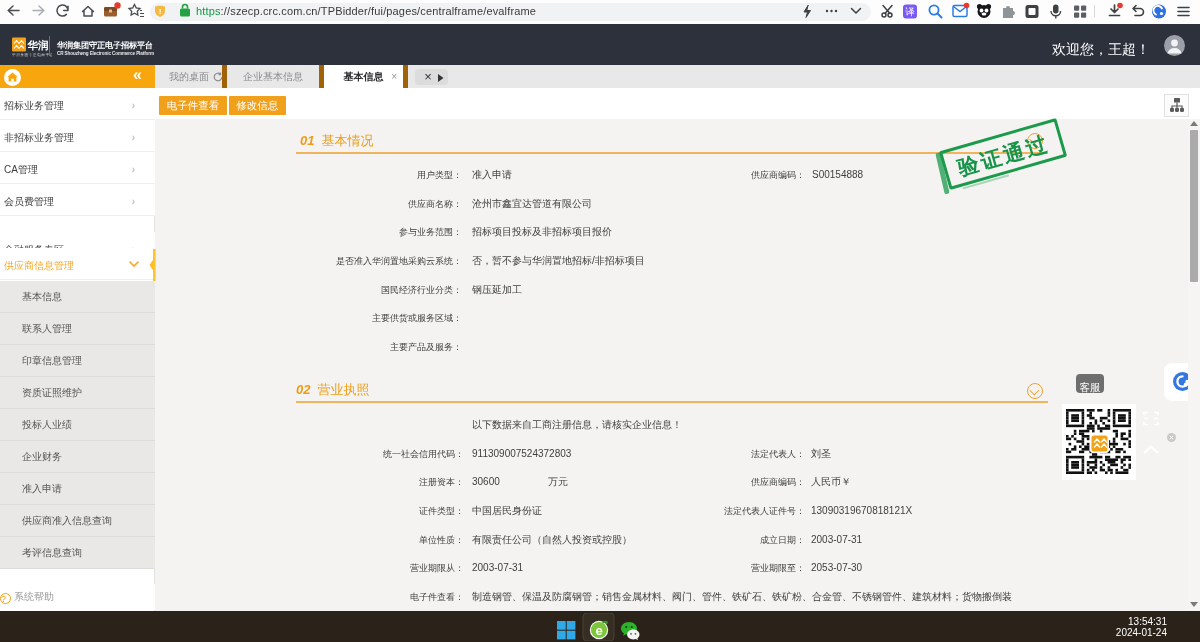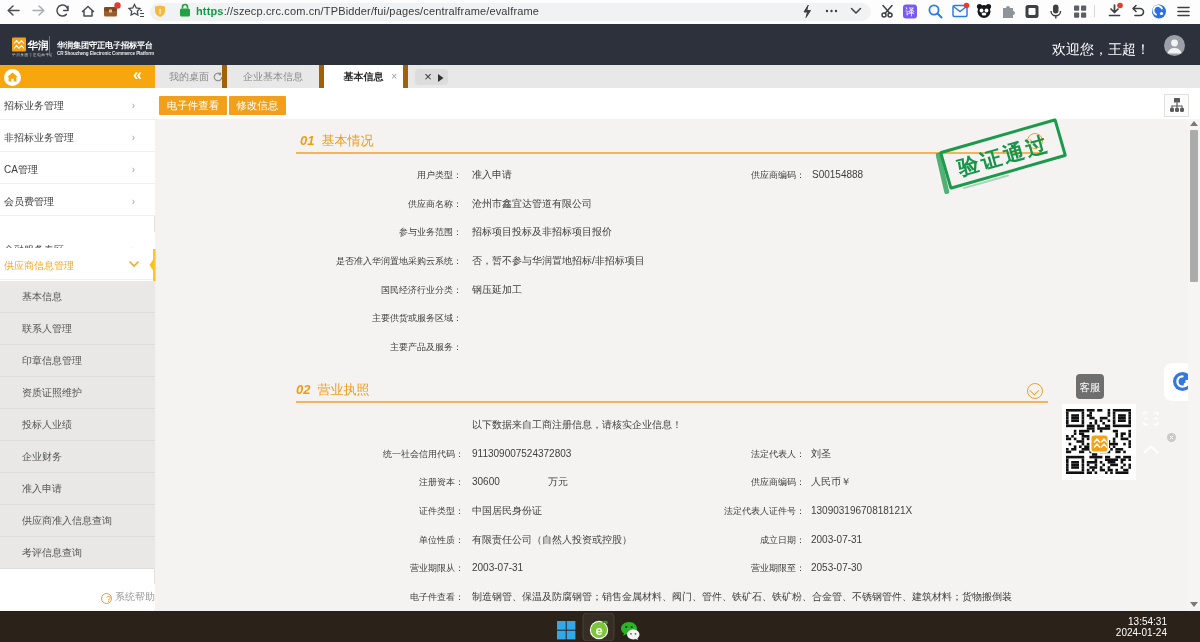--- a/index.html
+++ b/index.html
@@ -2,36 +2,36 @@
 <html><head><meta charset="utf-8">
 <style>
 *{margin:0;padding:0;box-sizing:border-box}
 html,body{width:1200px;height:642px;overflow:hidden}
 body{position:relative;font-family:"Liberation Sans",sans-serif;background:#f4f3f1;font-size:10px;color:#333}
 .a{position:absolute}
 
 #chrome{left:0;top:0;width:1200px;height:24px;background:#fdfdfd}
 #urlbar{left:150px;top:2.5px;width:721px;height:18px;background:#f1f2f3;border-radius:9px}
 #urltxt{left:196px;top:3px;font-size:11px;letter-spacing:.15px;color:#3a3a3a;line-height:17px;white-space:nowrap}
-#urltxt b{color:#109b43;font-weight:bold}
+#urltxt b{color:#109b43;font-weight:normal}
 
 #hdr{left:0;top:24px;width:1200px;height:41px;background:#2c313c}
 #hdrTitle{left:57px;top:40px;font-size:8.2px;font-weight:bold;color:#fff;letter-spacing:-.2px;white-space:nowrap}
 #hdrSub{left:57px;top:50.5px;font-size:4.6px;font-weight:bold;color:#e8e8e8;letter-spacing:-.1px;white-space:nowrap}
 #hdrDiv{left:49px;top:36px;width:1px;height:20px;background:#6a6f78}
 #welcome{right:50px;top:41px;font-size:14px;color:#fff}
 
 #side{left:0;top:65px;width:155px;height:546px;background:#fff;border-right:1px solid #e2e2e0}
 #sideTop{left:0;top:65px;width:155px;height:23px;background:#f7a70d}
 #collapse{left:133px;top:66px;font-size:16px;font-weight:bold;color:#fff}
 .mi{left:0;width:155px;height:32px;line-height:35px;padding-left:4px;color:#404040;border-bottom:1px solid #efefed;background:#fff}
 .mi .ch{position:absolute;right:20px;top:0;color:#aaa;font-family:"Liberation Sans",sans-serif}
 .mi.act{color:#f7a823}
 .smi{left:0;width:155px;height:32px;line-height:32px;padding-left:22px;color:#555;background:#e9e8e6;border-bottom:1px solid #dddcda}
-#help{left:0;top:584px;width:155px;height:26px;background:#fff;text-align:right;color:#999;line-height:26px}
+#help{left:0;top:584px;width:155px;height:26px;background:#fff;text-align:left;color:#999;line-height:26px}
 #help b{color:#f0a01c;font-weight:normal;border:1px solid #f0a01c;border-radius:50%;width:11px;height:11px;display:inline-block;line-height:11px;font-size:9px;vertical-align:-2px;margin-right:3px}
 
 #tabbar{left:155px;top:65px;width:1045px;height:23px;background:#e8e8e8}
 .tab{top:65px;height:23px;line-height:24px;text-align:center;color:#8a8a8a;border-right:5px solid #a16207}
 .tab.on{background:#fff;color:#2b2b2b;font-weight:bold}
 #tabx{left:415px;top:69px;width:33px;height:16px;background:#dcdcdc;border-radius:4px}
 
 #btnrow{left:155px;top:88px;width:1045px;height:30.6px;background:#fff}
 .obtn{top:95.5px;height:19.5px;line-height:19.5px;background:#f0a01a;color:#fff;text-align:center;border-radius:1px;font-size:10.5px}
 #treebox{left:1164px;top:94px;width:25px;height:23px;background:#fcfcfc;border:1px solid #e0e0de}
@@ -43,21 +43,21 @@
 .vl{color:#404040;white-space:nowrap}
 .row{height:14px;line-height:14px}
 
 .chev{width:16px;height:16px;border:1.6px solid #efa22c;border-radius:50%}
 .chev:after{content:"";position:absolute;left:3.4px;top:2.6px;width:5.6px;height:5.6px;border-right:1.7px solid #efa22c;border-bottom:1.7px solid #efa22c;transform:rotate(45deg)}
 
 #stamp{left:942px;top:134px;width:122px;height:40px;border:3.5px solid #1b9a4c;border-radius:2px;transform:rotate(-16deg);text-align:center;line-height:38px;font-size:21px;font-weight:bold;color:#16944a;letter-spacing:2.5px;font-family:"Liberation Serif",serif}
 #stamp:before{content:"";position:absolute;left:-8px;top:-2px;width:5px;height:42px;background:#1b9a4c;opacity:.75;border-radius:2px;transform:rotate(3deg)}
 #stamp:after{content:"";position:absolute;left:10px;bottom:-6px;width:48px;height:2.5px;background:#1b9a4c;opacity:.35;border-radius:2px}
 
-.wbtn{left:1076px;width:28px;height:25px;background:#6e6e6e;border-radius:4px}
+.wbtn{left:1076px;width:28px;height:19px;background:#6e6e6e;border-radius:4px}
 #kefu{top:374px;color:#fff;text-align:center;line-height:27px;font-size:10.5px}
 #scanb{top:405px}
 #upb{top:437px;background:#fbb515}
 #wxbub{left:1164px;top:363px;width:40px;height:38px;background:#fff;border-radius:8px}
 
 #sbar{left:1188px;top:119px;width:12px;height:491px;background:#f6f5f3}
 #sthumb{left:1190px;top:130px;width:8px;height:152px;background:#ababab;border-radius:1px}
 
 #task{left:0;top:611px;width:1200px;height:31px;background:#2b2319}
 #clock{right:33px;top:616px;text-align:right;color:#fff;font-size:10px;line-height:11px}

